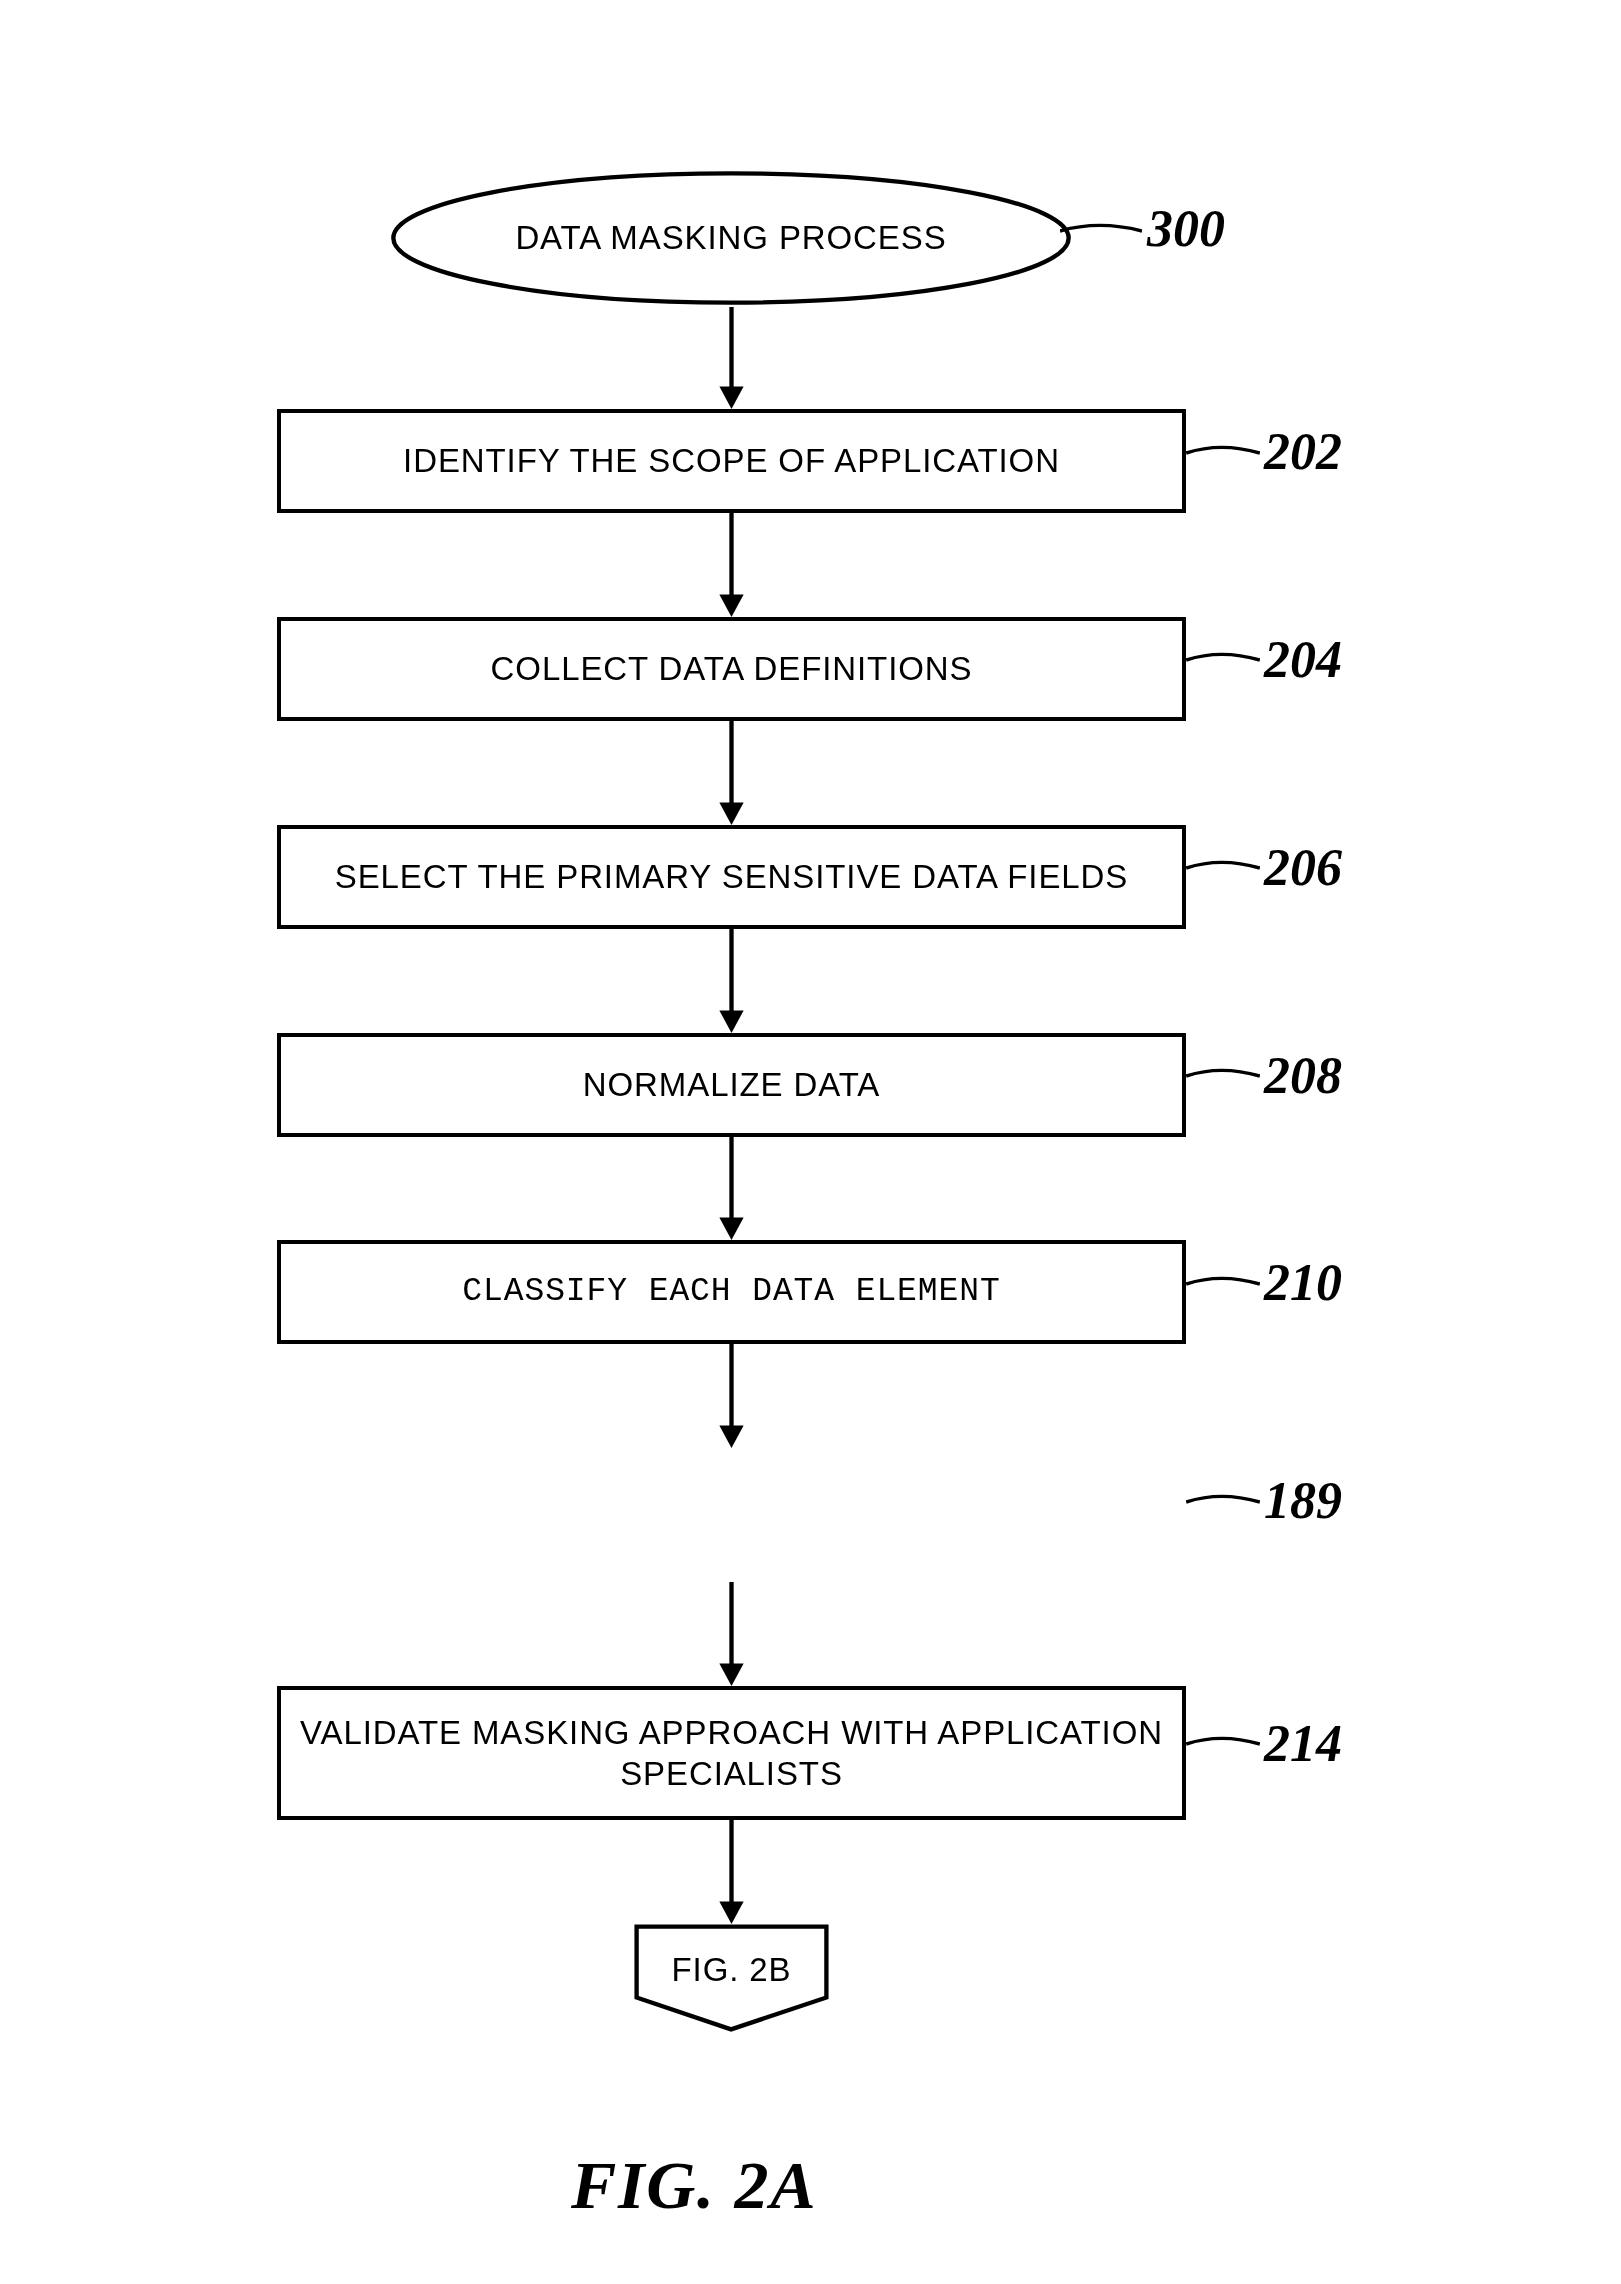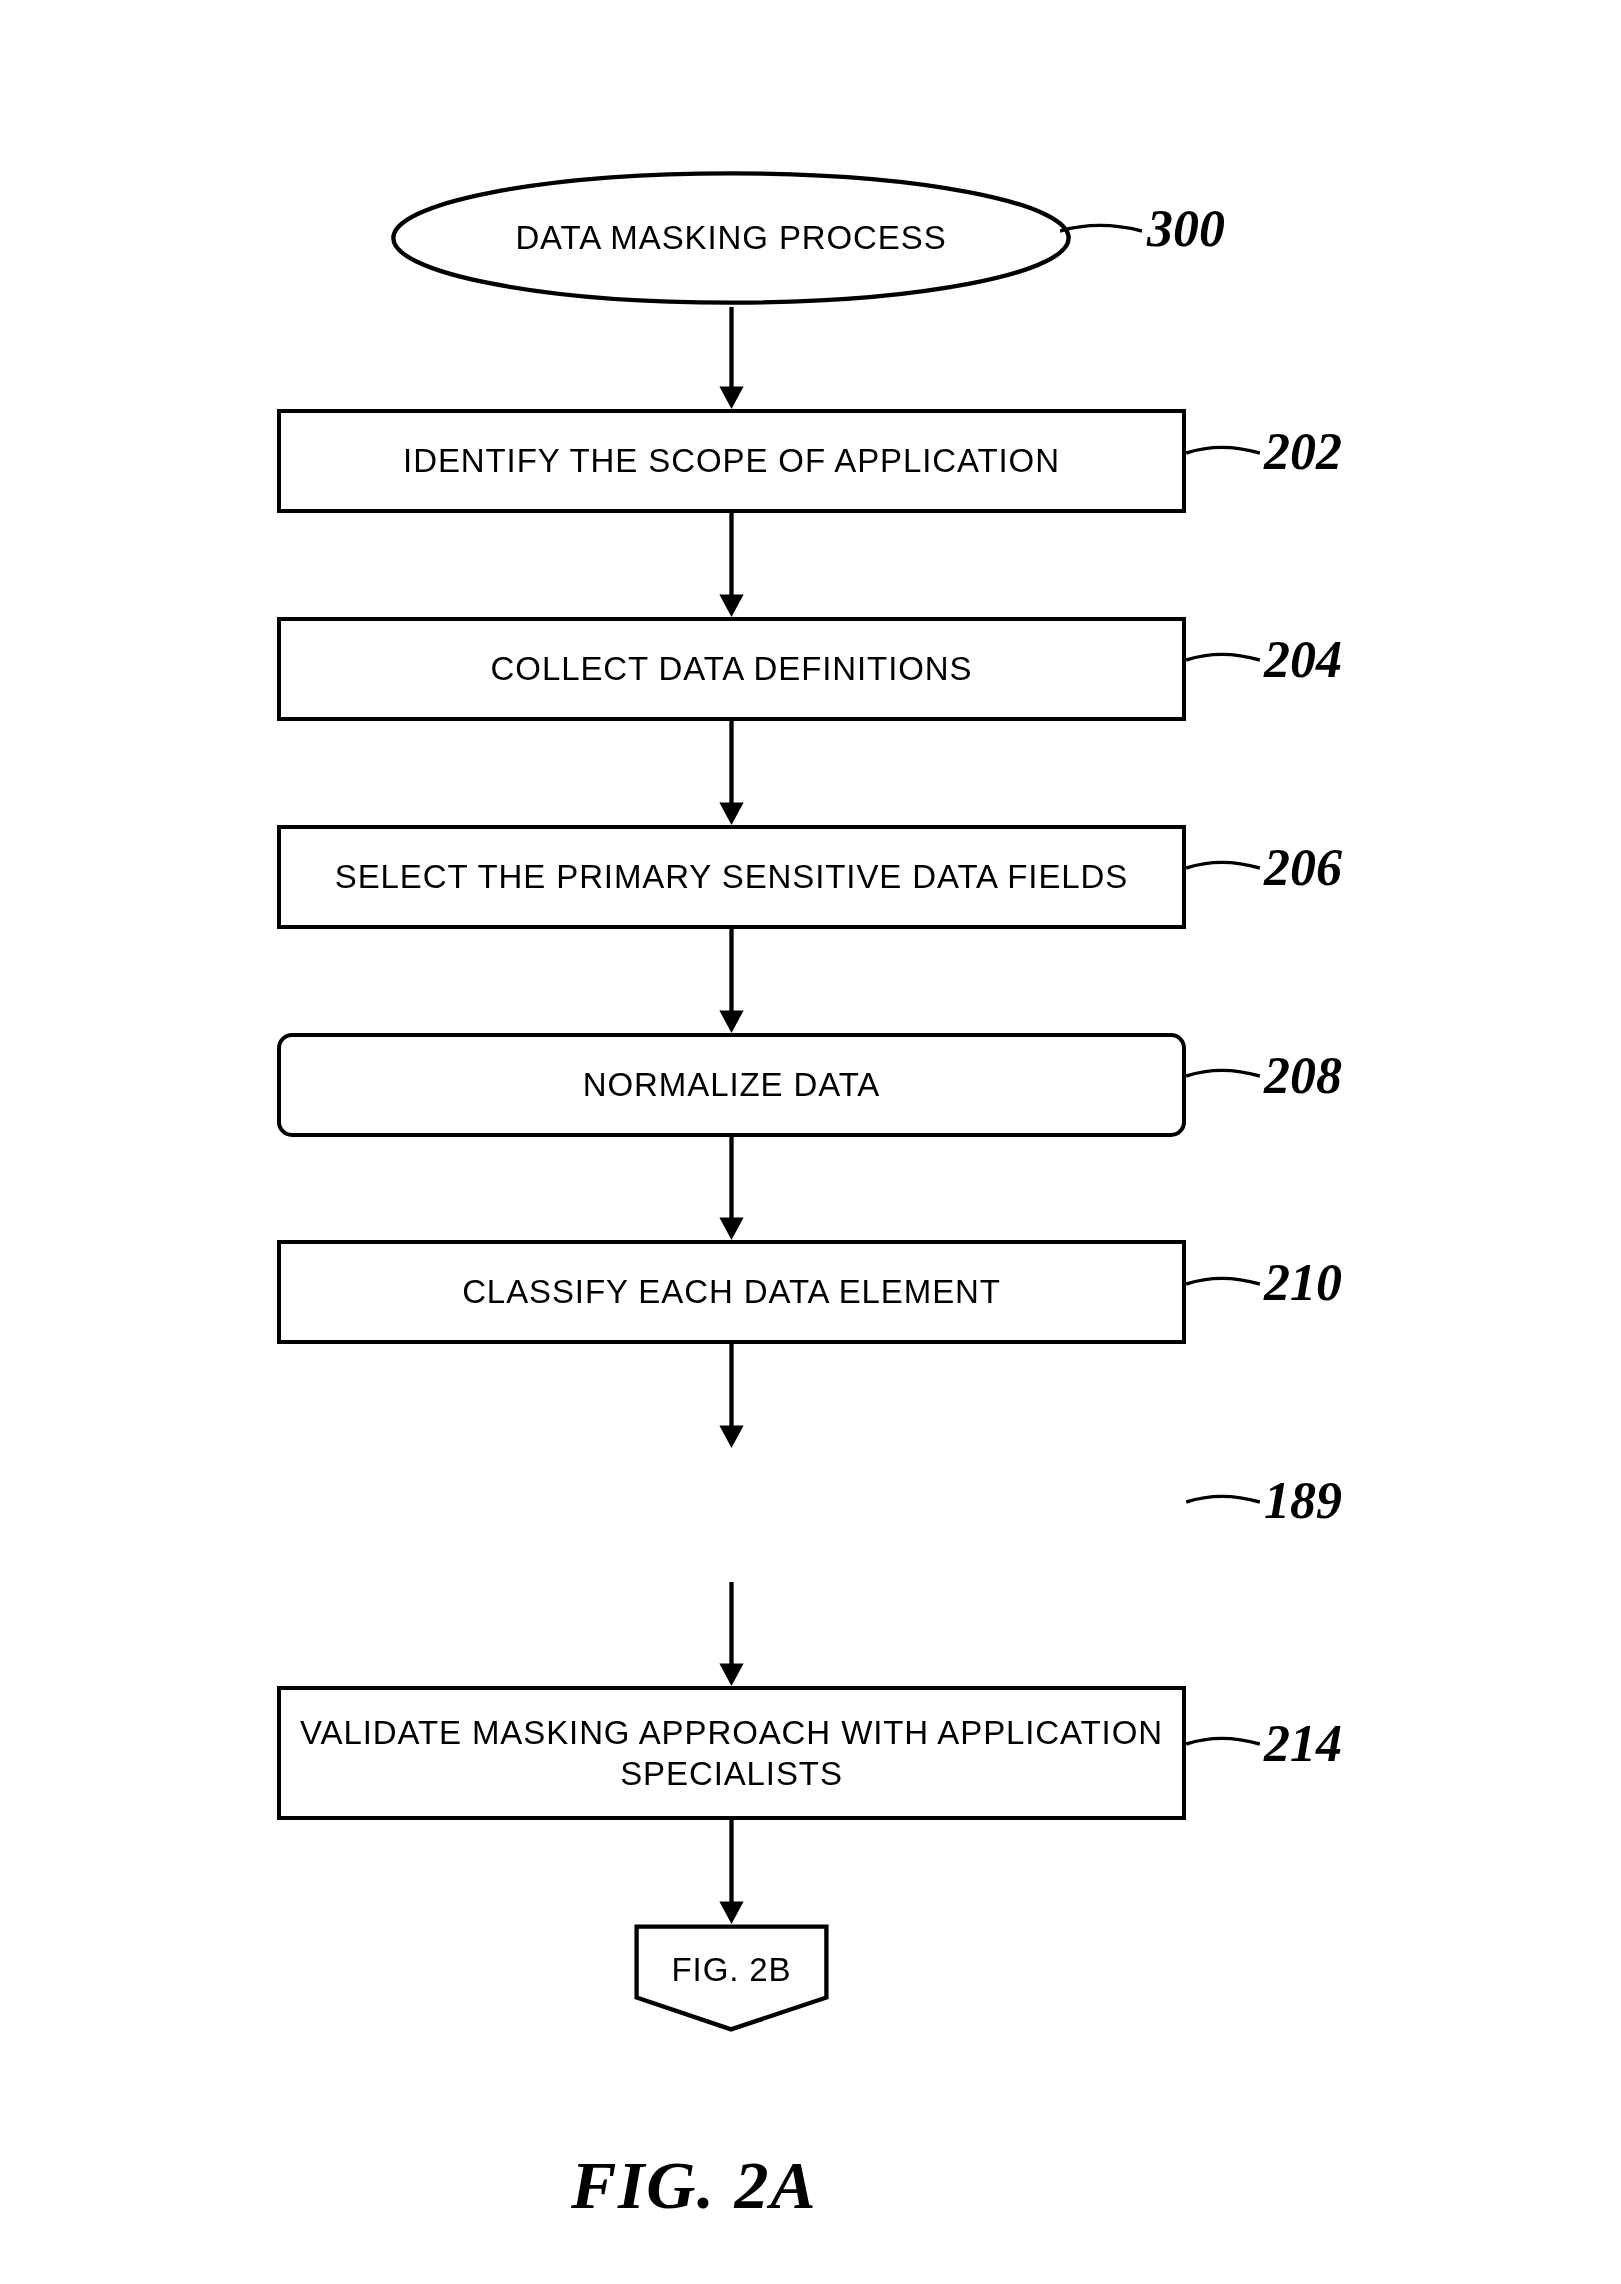--- a/index.html
+++ b/index.html
@@ -103,25 +103,25 @@
   </div>
 
   <div class="node rect" style="left:277px; top:617px; width:909px; height:104px;">
     <span>COLLECT DATA DEFINITIONS</span>
   </div>
 
   <div class="node rect" style="left:277px; top:825px; width:909px; height:104px;">
     <span>SELECT THE PRIMARY SENSITIVE DATA FIELDS</span>
   </div>
 
-  <div class="node rect" style="left:277px; top:1033px; width:909px; height:104px;border-radius:15px;">
+  <div class="node rect" style="left:277px; top:1033px; width:909px; height:104px;">
     <span>NORMALIZE DATA</span>
   </div>
 
-  <div class="node rect" style="left:277px; top:1240px; width:909px; height:104px;">
+  <div class="node rect" style="left:277px; top:1240px; width:909px; height:104px;font-family:Liberation Mono, monospace;">
     <span>CLASSIFY EACH DATA ELEMENT</span>
   </div>
 
 
   <div class="node rect" style="left:277px; top:1686px; width:909px; height:134px;">
     <span>VALIDATE MASKING APPROACH WITH APPLICATION SPECIALISTS</span>
   </div>
 
   <div class="offpage" style="left:634px; top:1924px; width:195px; height:108px;">
     <svg viewBox="0 0 225 125" preserveAspectRatio="none">

